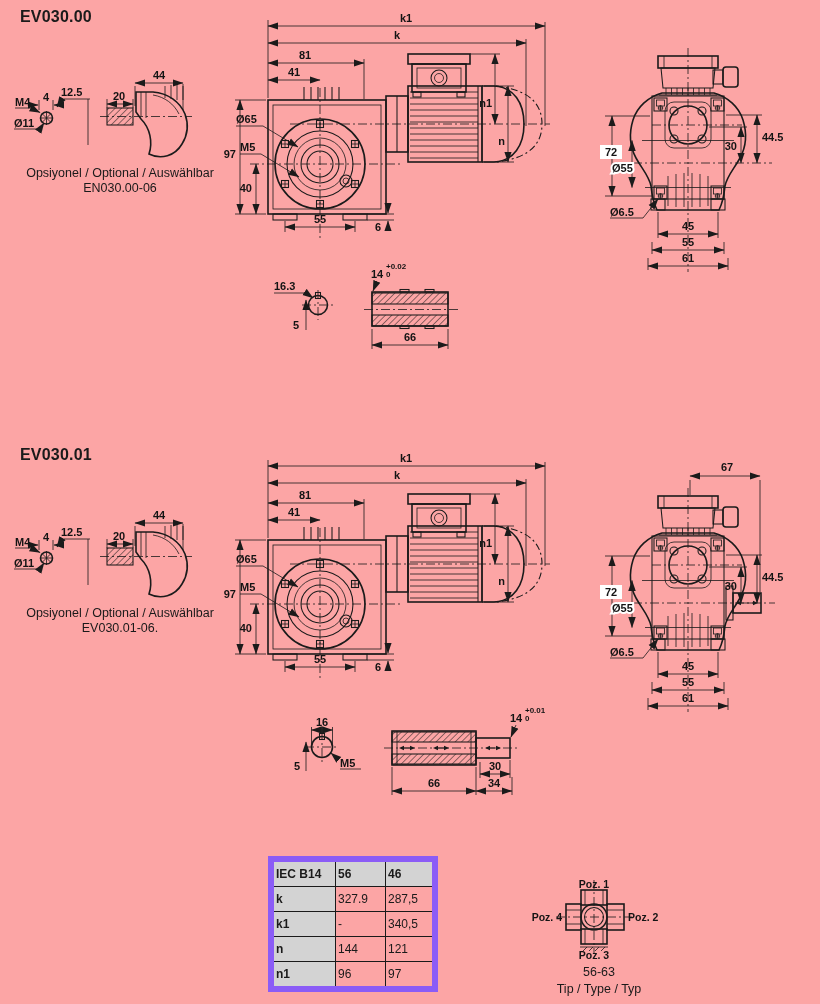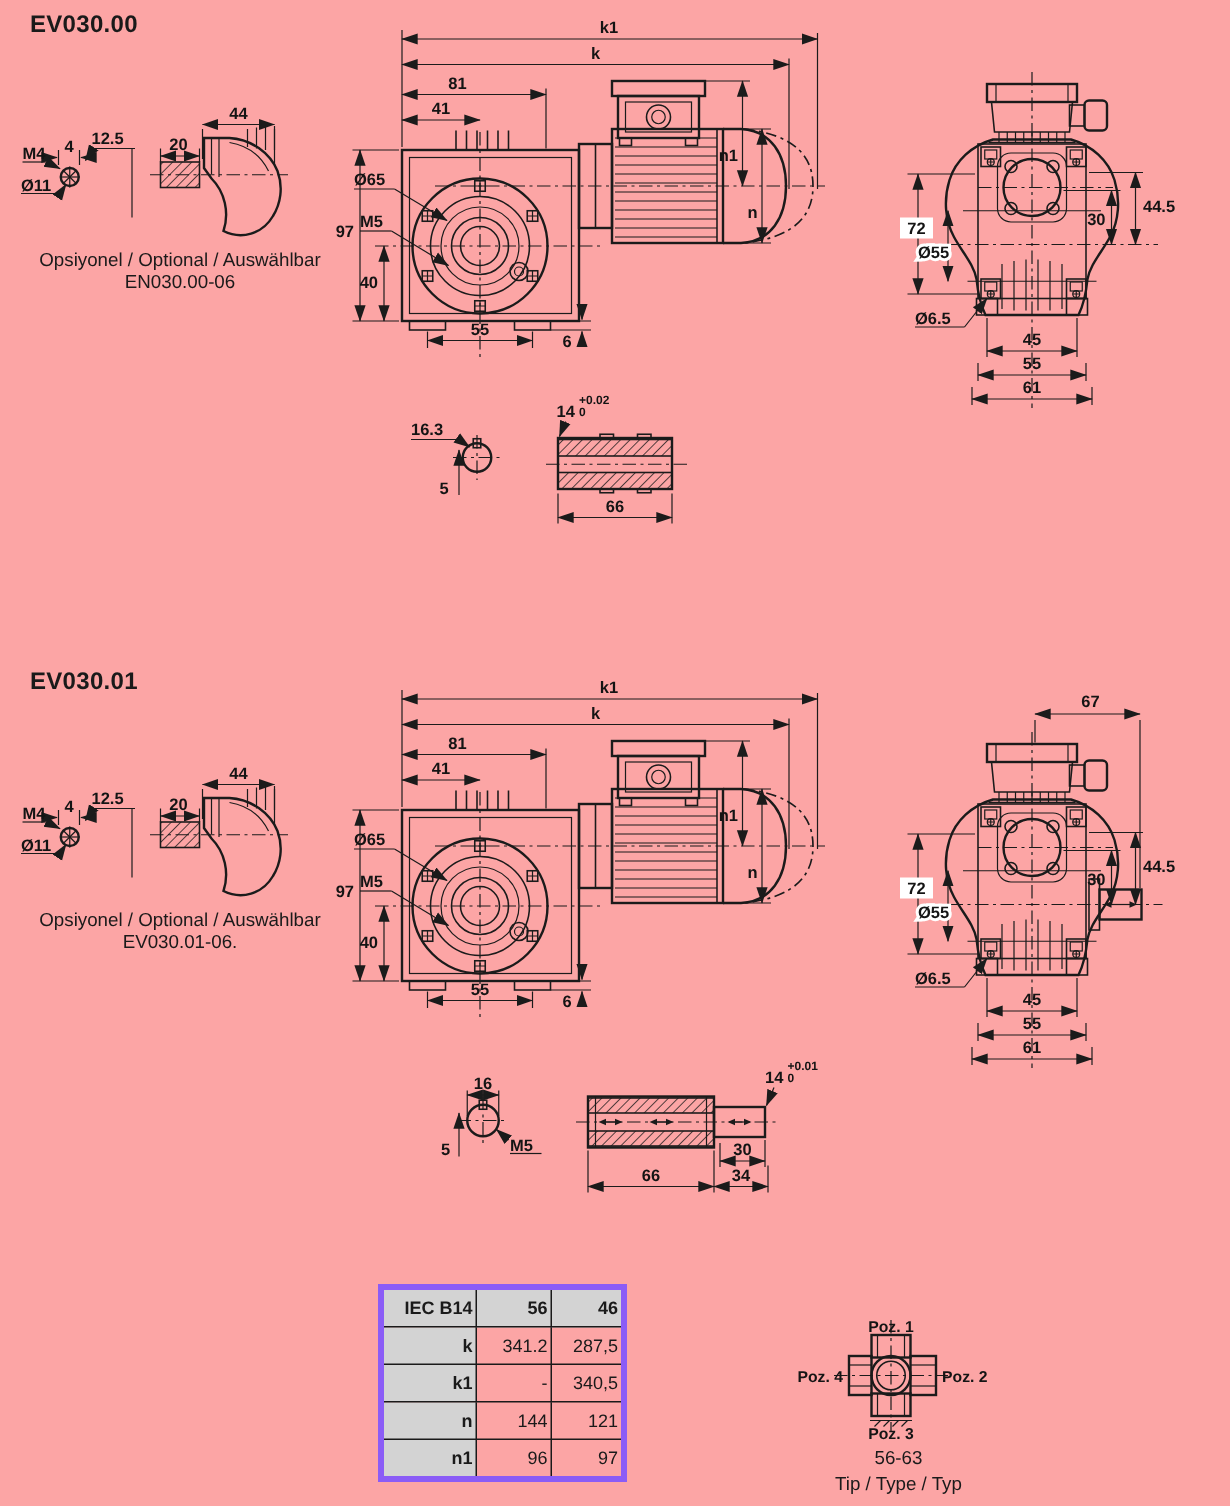--- a/index.html
+++ b/index.html
@@ -15,21 +15,21 @@
   text{fill:#141414}
   .d{font:bold 11px "Liberation Sans",sans-serif}
   .s{font:bold 8px "Liberation Sans",sans-serif}
   .tm{text-anchor:middle}.te{text-anchor:end}
   .hl{paint-order:stroke fill;stroke:#fff;stroke-width:4}
   .pz{font:bold 10.5px "Liberation Sans",sans-serif}
   .title{position:absolute;font-weight:bold;font-size:16px;letter-spacing:0.2px}
   .cap{position:absolute;width:216px;text-align:center;font-size:12.5px;line-height:15px}
   .cap .code{font-weight:normal}
   .it{}.b{font-weight:normal}
-  table.spec{position:absolute;left:252px;top:856px;border-collapse:collapse;font-size:12px;text-align:right;border:4px solid #8b5cf6}
+  table.spec{position:absolute;left:268px;top:856px;border-collapse:collapse;font-size:12px;text-align:left;border:6px solid #8b5cf6}
   table.spec td{border:1px solid #1a1a1a;height:24px;padding:0 2px}
   .w1{width:57px}.w2{width:45px}.w3{width:42px}
   .g{background:#d3d3d3;font-weight:bold}
   .term-head{position:absolute;left:452px;top:849px;font-size:11.5px;white-space:nowrap}
   .center-lab{position:absolute;left:534px;width:130px;text-align:center;font-size:12.5px}
 </style>
 </head>
 <body>
 
 <div class="page">
@@ -524,21 +524,21 @@
 
   <table class="spec">
     <tbody>
         <tr>
       <td class="g w1">IEC B14</td>
       <td class="g w2">56</td>
       <td class="g w3">46</td>
     </tr>
     <tr>
       <td class="g">k</td>
-      <td>341.2</td>
+      <td>327.9</td>
       <td>287,5</td>
     </tr>
     <tr>
       <td class="g">k1</td>
       <td>-</td>
       <td>340,5</td>
     </tr>
     <tr>
       <td class="g">n</td>
       <td>144</td>

